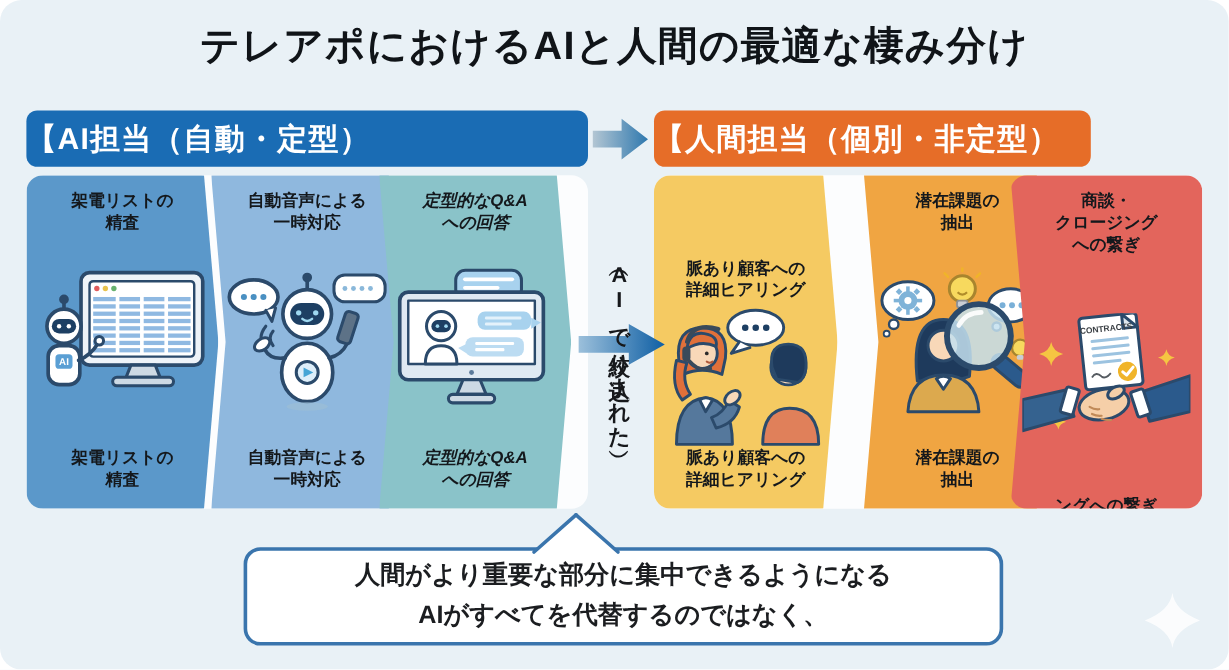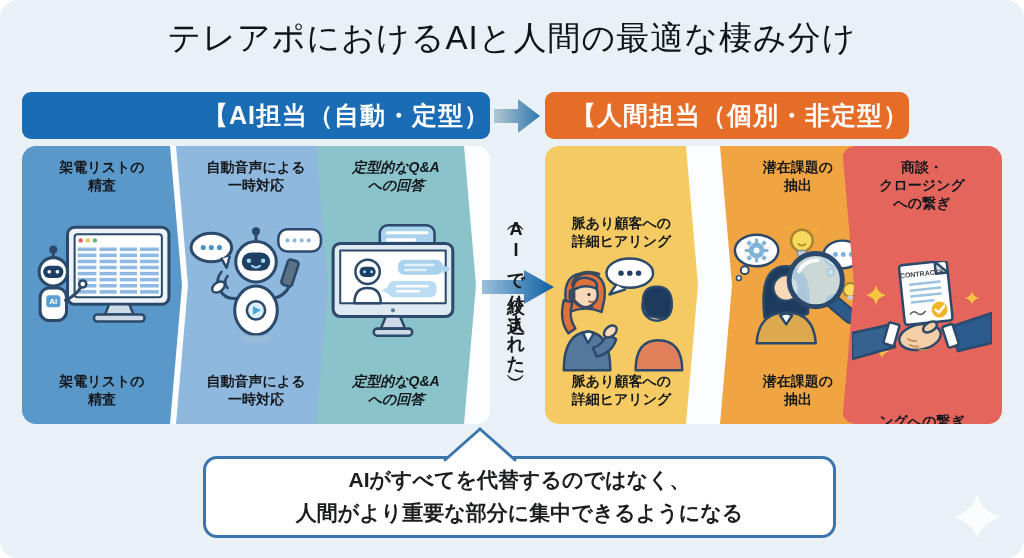--- a/index.html
+++ b/index.html
@@ -1,24 +1,24 @@
 <!DOCTYPE html>
 <html><head>
 <meta charset="utf-8">
 <style>
   html,body{margin:0;padding:0;background:#ffffff;}
   body{width:1024px;height:558px;position:relative;overflow:hidden;
        font-family:"Liberation Sans","DejaVu Sans",sans-serif;}
   .card{position:absolute;inset:0;background:#e9f1f6;border-radius:18px;}
 
   .title{position:absolute;top:16px;left:0;width:1024px;text-align:center;
-         font-size:33px;font-weight:400;color:#101418;letter-spacing:1px;}
+         font-size:33px;font-weight:700;color:#101418;letter-spacing:1px;}
 
   .header-bar{position:absolute;top:92px;height:47px;border-radius:9px;
-              display:flex;align-items:center;justify-content:flex-end;
+              display:flex;align-items:center;justify-content:flex-start;
               color:#fff;font-size:25px;font-weight:800;letter-spacing:1px;}
   .header-ai{left:22px;width:468px;}
   .header-human{left:545px;width:364px;}
   .header-arrow{position:absolute;left:492px;top:98px;}
 
   .band-bg{position:absolute;top:146px;height:278px;background:#fcfdfe;border-radius:14px;}
   .band-bg.left{left:22px;width:468px;}
   .band-bg.right{left:545px;width:457px;}
 
   .column{position:absolute;top:146px;height:278px;display:flex;flex-direction:column;
@@ -382,22 +382,22 @@
         </g>
       </svg>
     </div>
     <div class="col-label">
       <span>ングへの繋ぎ</span>
       <span>商談・クロージ</span>
     </div>
   </div>
 
   <div class="callout">
+    <div class="line">人間がより重要な部分に集中できるようになる</div>
     <div class="line">AIがすべてを代替するのではなく、</div>
-    <div class="line">人間がより重要な部分に集中できるようになる</div>
   </div>
   <div class="callout-caret">
     <svg width="110" height="40" viewBox="0 0 110 40">
       <polygon points="15,37 50,5 85,37" fill="#ffffff"></polygon>
       <line x1="15" y1="36" x2="50" y2="5" stroke="#3a75ad" stroke-width="3" stroke-linecap="round"></line>
       <line x1="50" y1="5" x2="85" y2="36" stroke="#3a75ad" stroke-width="3" stroke-linecap="round"></line>
     </svg>
   </div>
 
   <div class="sparkle">

